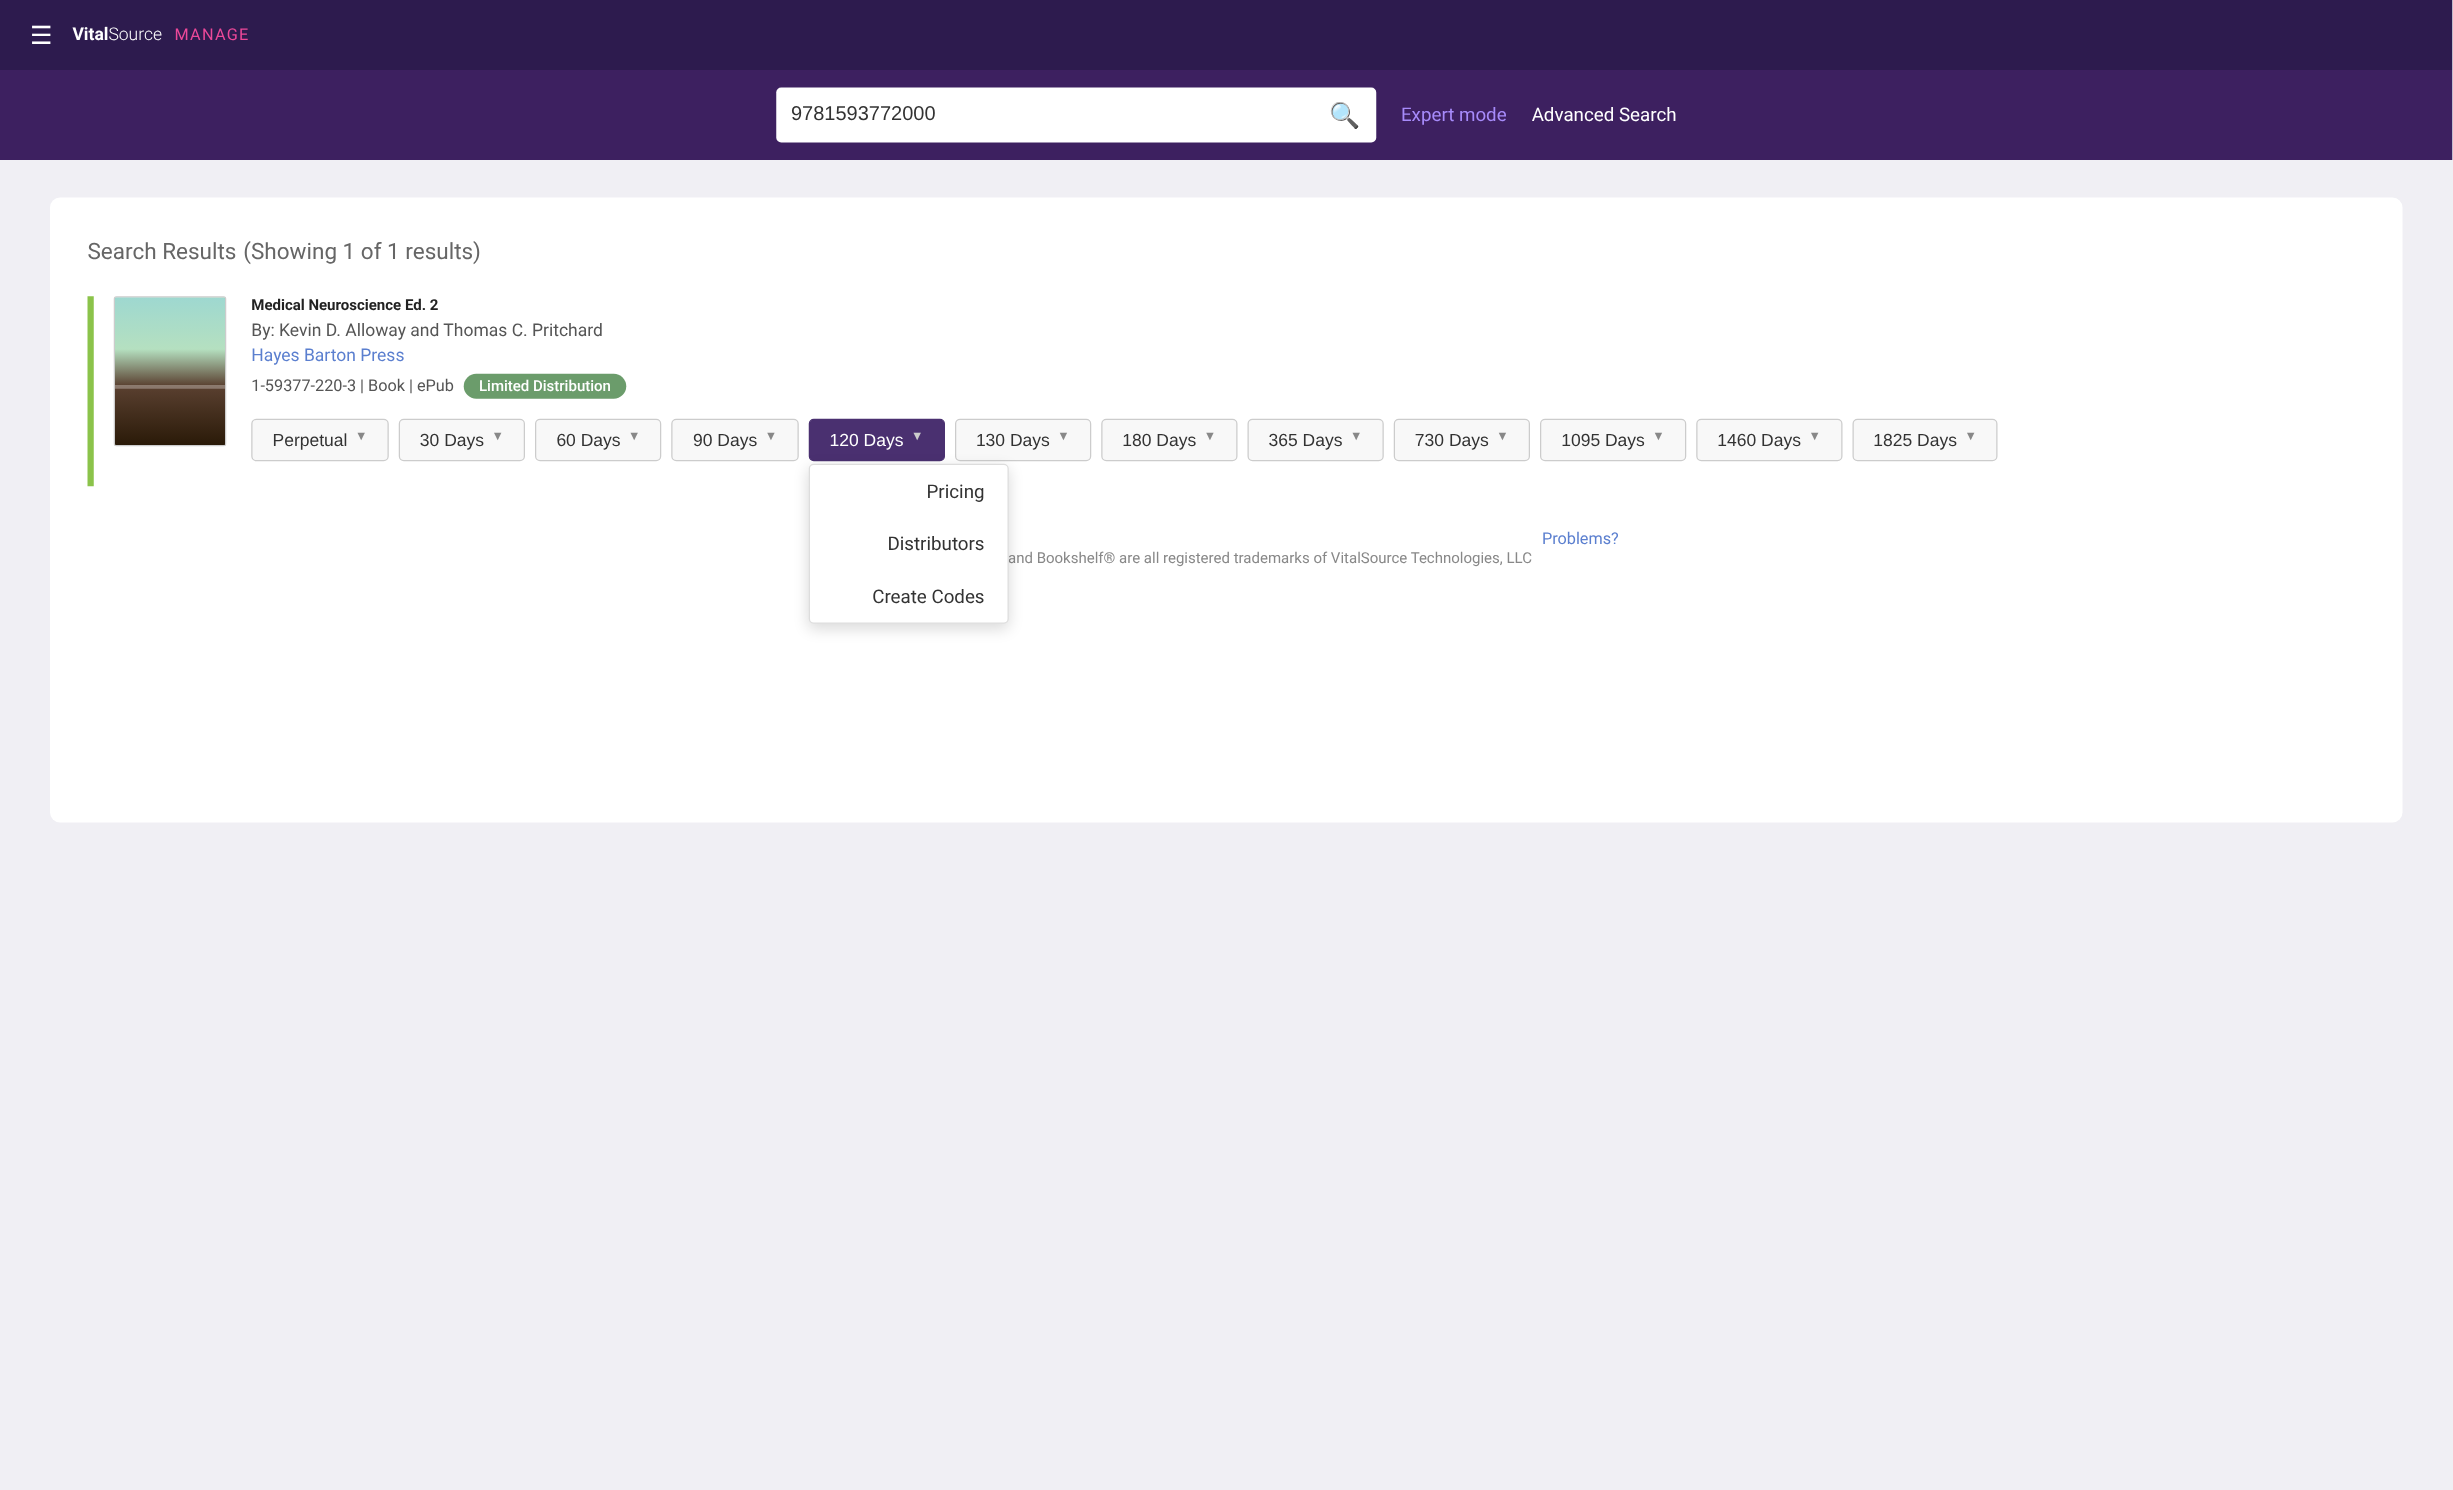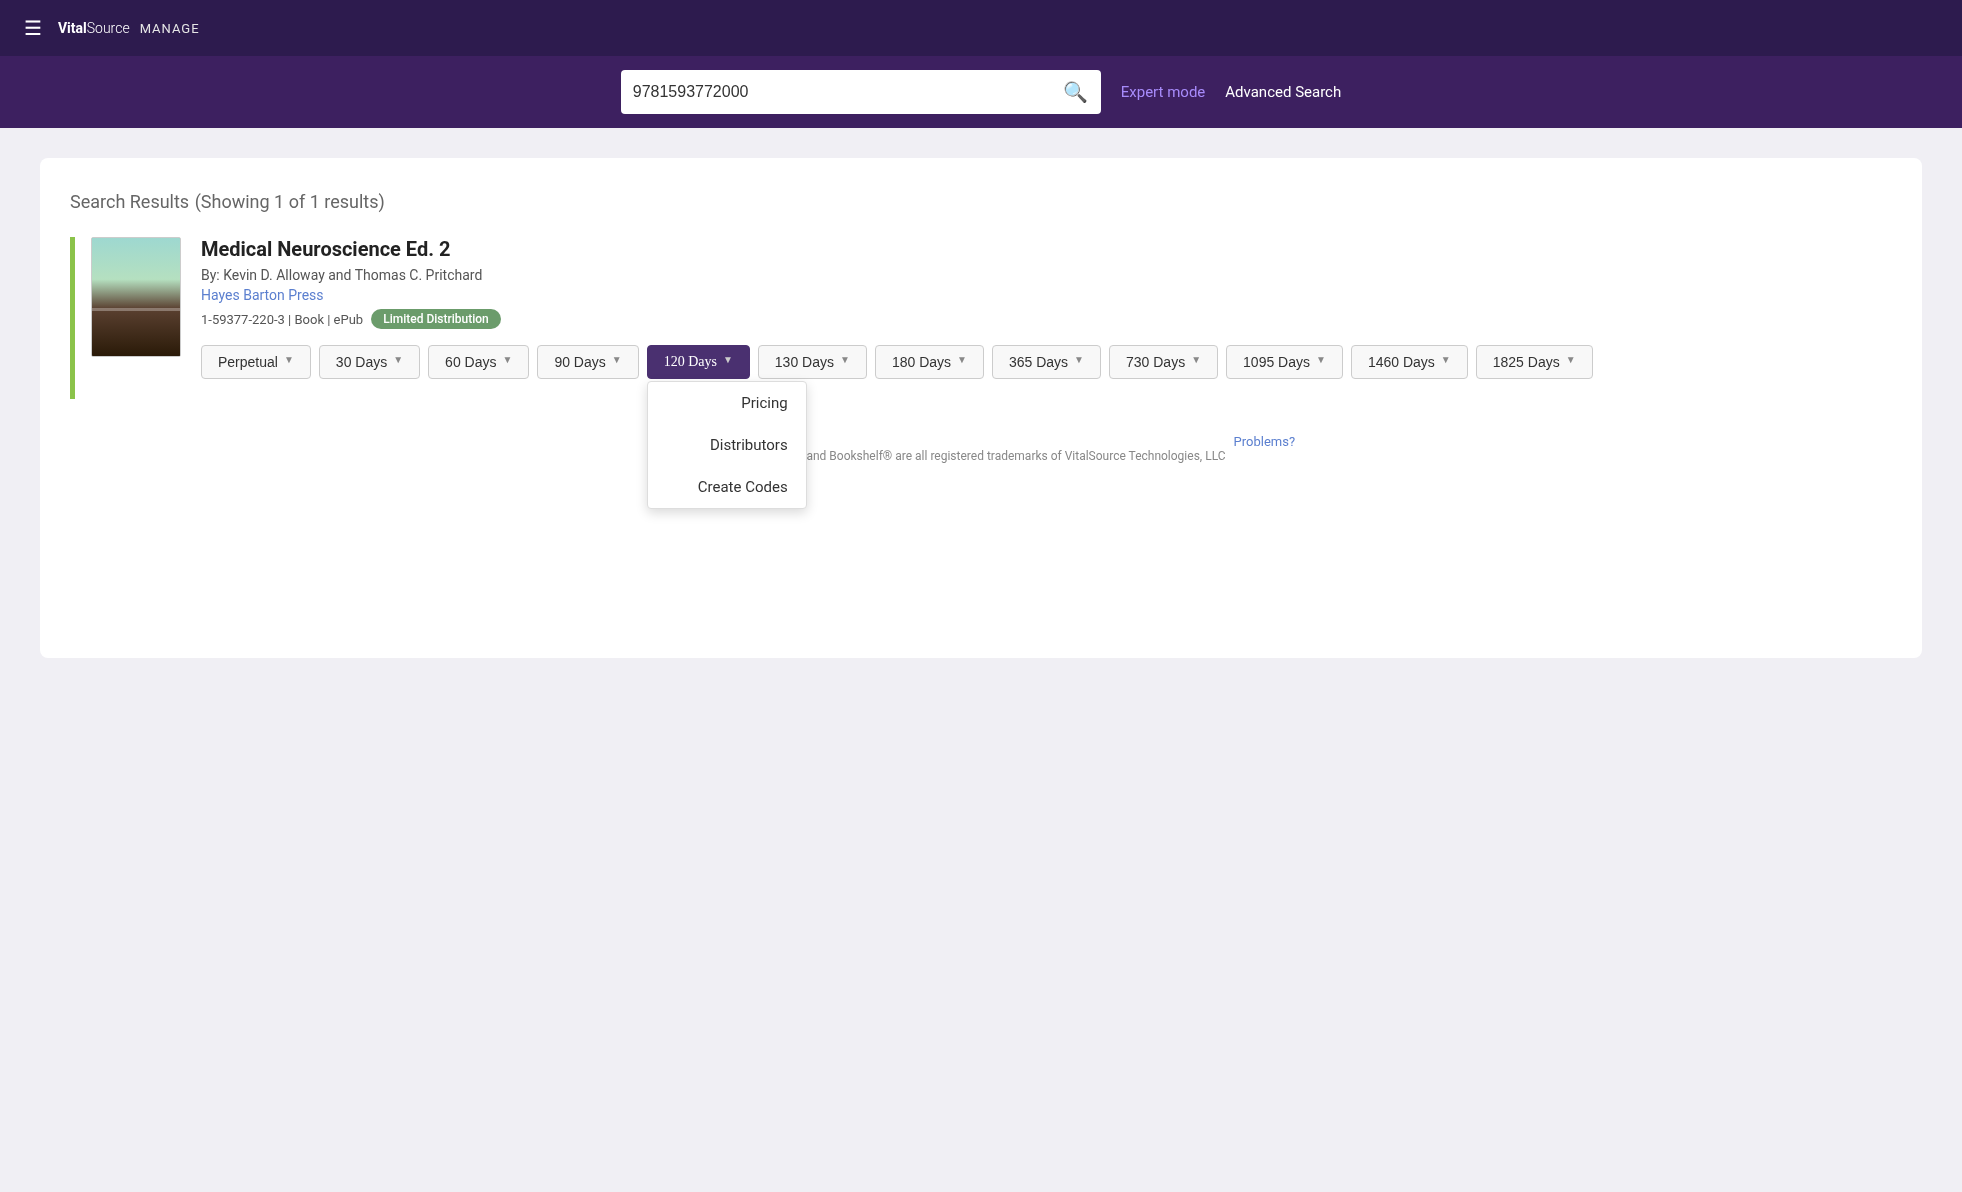--- a/index.html
+++ b/index.html
@@ -30,21 +30,21 @@
     }
     .logo-text {
       font-size: 14px;
       font-weight: 700;
       color: #fff;
     }
     .logo-bold { color: #fff; }
     .logo-source { font-weight: 300; color: #fff; }
     .logo-manage {
       font-size: 13px;
-      color: #e5e5e5;
+      color: #ec4899;
       font-weight: 400;
       letter-spacing: 1px;
       text-transform: uppercase;
       margin-left: 4px;
     }
 
     
     .search-bar-container {
       background: #3d2060;
       padding: 14px 0;
@@ -144,21 +144,21 @@
       position: absolute;
       bottom: 38%;
       left: 0; right: 0;
       height: 3px;
       background: rgba(255,255,255,0.3);
     }
     .book-info {
       flex: 1;
     }
     .book-title {
-      font-size: 20px;
+      font-size: 12px;
       font-weight: 700;
       color: #222;
       margin-bottom: 6px;
     }
     .book-author {
       font-size: 14px;
       color: #555;
       margin-bottom: 4px;
     }
     .book-publisher {
@@ -201,21 +201,20 @@
       display: flex;
       align-items: flex-start;
       gap: 6px;
       color: #333;
       position: relative;
     }
     .pricing-btn.active {
       background: #4a3070;
       color: #fff;
       border-color: #4a3070;
-      font-family: Liberation Serif, serif;
     }
     .pricing-btn .arrow {
       font-size: 10px;
       color: #888;
     }
     .pricing-btn.active .arrow {
       color: #ccc;
     }
 
     

